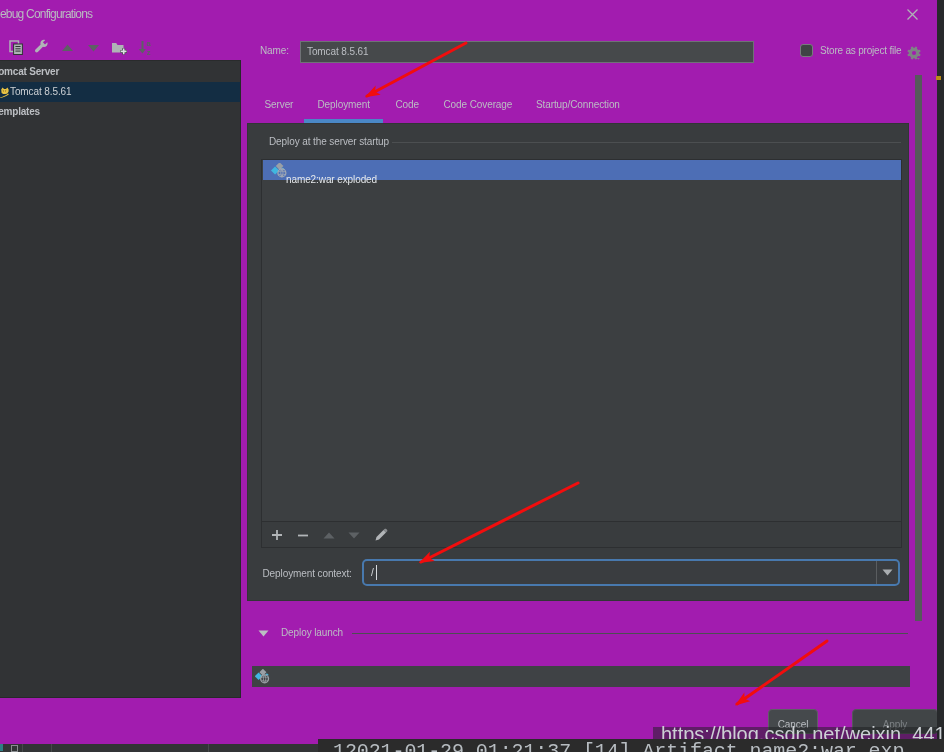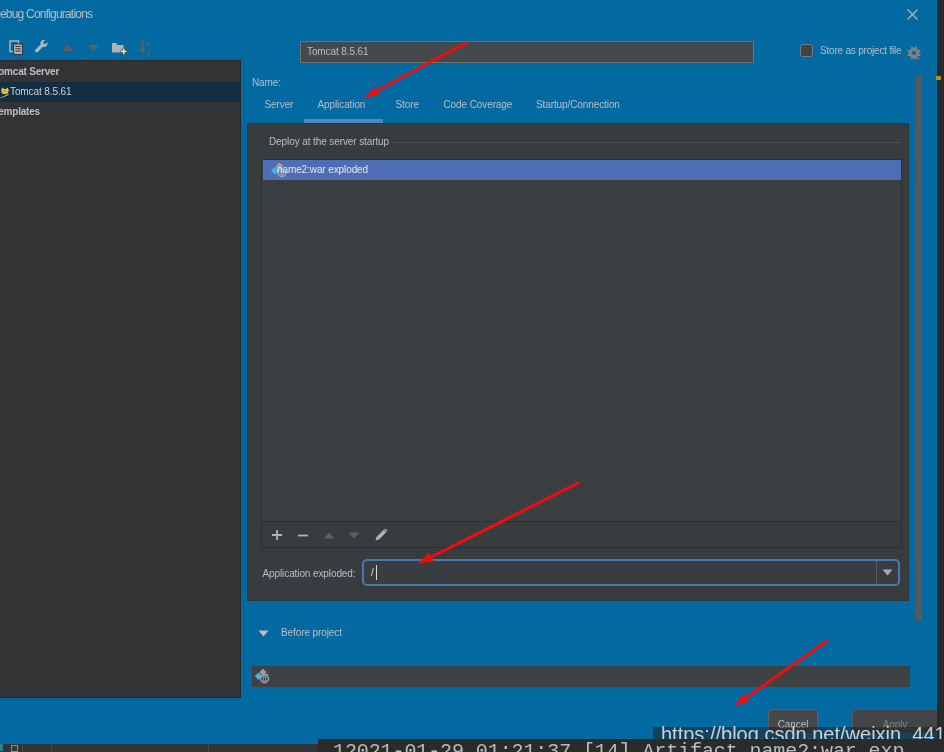--- a/index.html
+++ b/index.html
@@ -7,21 +7,21 @@
   body { position:relative; background:#2b2b2b; font-family:"Liberation Sans",sans-serif; color:#bbbec3; font-size:10px; letter-spacing:-0.1px; }
   .abs { position:absolute; }
   .lbl { position:absolute; line-height:14px; }
 
   
   #strip { position:absolute; left:0; top:744px; width:944px; height:8px; background:#323436; }
   #console { position:absolute; left:318px; top:739px; width:626px; height:13px; background:#2b2b2b; z-index:5; }
   #bigtext { position:absolute; left:333px; top:740px; z-index:6; font-family:"Liberation Mono",monospace; font-size:20px; line-height:24px; color:#b7bcc1; white-space:pre; }
 
   
-  #dialog { position:absolute; left:0; top:0; width:937px; height:744px; background:#0369a1; overflow:hidden; }
+  #dialog { position:absolute; left:0; top:0; width:937px; height:744px; background:#a21caf; overflow:hidden; }
   #sliver { position:absolute; left:937px; top:0; width:7px; height:744px; background:#27292b; }
   #stripe-mark { position:absolute; left:936px; top:76px; width:5px; height:4px; background:#bb8b18; }
 
   #title { position:absolute; left:0px; top:6px; font-size:12px; line-height:16px; letter-spacing:-0.8px; color:#b9bcc0; }
 
   
   #tree { position:absolute; left:0; top:60px; width:241px; height:638px; background:#313335; border-top:1px solid #292b2c; border-right:1px solid #27292a; border-bottom:1px solid #27292a; overflow:hidden; }
   .treehead { position:absolute; left:-7px; font-weight:bold; letter-spacing:-0.2px; color:#bcbfc3; line-height:14px; }
   #row-tomcat { position:absolute; left:0; top:21px; width:241px; height:20px; background:#132d43; color:#ccd0d4; line-height:20px; }
   #row-tomcat span.t { position:absolute; left:10px; top:0px; }
@@ -117,89 +117,89 @@
       <svg class="ic" style="left:0px; top:5px;" width="9" height="11" viewBox="0 0 9 11">
         <path d="M1.2 2.6 L2.6 0.6 L4 2 L6 2 L7.4 0.6 L8.6 2.6 L8.6 4.6 L7.4 6.4 L5.6 7 L3.2 7 L1.6 6 Z" fill="#e9c344"></path>
         <path d="M2.8 3.4 l1.2 1 M6.2 3.4 l-1.2 1" stroke="#6b5517" stroke-width="0.8"></path>
         <path d="M0 10.4 C2.5 9.8 5.5 8.6 8.2 6.4 L8.8 7.6 C6 9.6 3 10.6 0.4 11 Z" fill="#e9c344"></path>
       </svg>
       <span class="t">Tomcat 8.5.61</span>
     </div>
     <div class="treehead" style="top:44px;">Templates</div>
   </div>
 
-  <div class="lbl" style="left:252px; top:44px;margin-top:32px;">Name:</div>
+  <div class="lbl" style="left:260px; top:44px;">Name:</div>
   <div id="f-name">Tomcat 8.5.61</div>
   <div id="chk"></div>
   <div class="lbl" style="left:820px; top:44px; letter-spacing:-0.2px;">Store as project file</div>
 
   <svg class="ic" style="left:906px; top:45px;" width="16" height="16" viewBox="0 0 18 18">
     <g fill="#7f8285">
       <path fill-rule="evenodd" d="M9 3.2 L10.1 3.2 L10.6 1.6 A7.4 7.4 0 0 1 12.6 2.4 L12.3 4.1 L13.9 5.7 L15.6 5.4 A7.4 7.4 0 0 1 16.4 7.4 L14.8 8.4 L14.8 9.6 L16.4 10.6 A7.4 7.4 0 0 1 15.6 12.6 L13.9 12.3 L12.3 13.9 L12.6 15.6 A7.4 7.4 0 0 1 10.6 16.4 L9.6 14.8 L8.4 14.8 L7.4 16.4 A7.4 7.4 0 0 1 5.4 15.6 L5.7 13.9 L4.1 12.3 L2.4 12.6 A7.4 7.4 0 0 1 1.6 10.6 L3.2 9.6 L3.2 8.4 L1.6 7.4 A7.4 7.4 0 0 1 2.4 5.4 L4.1 5.7 L5.7 4.1 L5.4 2.4 A7.4 7.4 0 0 1 7.4 1.6 L8.4 3.2 Z M9 6.7 a2.3 2.3 0 1 0 0 4.6 a2.3 2.3 0 1 0 0 -4.6 Z"></path>
       <path d="M12.4 14.6 l3 0 l-1.5 2 z"></path>
     </g>
   </svg>
 
   <div class="abs" style="left:915px; top:75px; width:7px; height:546px; background:#56595b;"></div>
 
   <div class="tab" style="left:264.5px;">Server</div>
-  <div class="tab" style="left:317.5px;">Application</div>
-  <div class="tab" style="left:395.5px;">Store</div>
+  <div class="tab" style="left:317.5px;">Deployment</div>
+  <div class="tab" style="left:395.5px;">Code</div>
   <div class="tab" style="left:443.5px;">Code Coverage</div>
   <div class="tab" style="left:536px;text-align:center;">Startup/Connection</div>
   <div id="tab-underline"></div>
 
   <div id="panel">
     <div class="lbl" style="left:8px; top:11px;padding-left:13px;">Deploy at the server startup</div>
     <div class="sepline" style="left:144px; top:18px; width:509px;"></div>
     <div id="listbox">
       <div id="selrow">
         <svg class="ic" style="left:8px; top:3px;" width="17" height="15" viewBox="0 0 17 15">
           <rect x="5.9" y="0.4" width="5.4" height="5.4" transform="rotate(45 8.6 3.1)" fill="#9aa0a6"></rect>
           <rect x="1.2" y="4.6" width="5.8" height="5.8" transform="rotate(45 4.1 7.5)" fill="#40b6e0"></rect>
           <path d="M11.4 4.2 L14.4 7.2 L11.4 7.2 Z" fill="#40b6e0"></path>
           <circle cx="10.9" cy="9.9" r="4" fill="#4d6eb5" stroke="#aaafb4" stroke-width="1.1"></circle>
           <path d="M7.4 8.7 C9.2 7.6 12.8 7.6 14.3 9.2 M7.6 11.2 C9.4 12.4 12.6 12.4 14.1 11.1 M10.9 6 c-1.5 2.1 -1.5 5.6 0 7.7 M10.9 6 c1.5 2.1 1.5 5.6 0 7.7" stroke="#aaafb4" stroke-width="0.8" fill="none"></path>
         </svg>
-        <span style="position:absolute;left:14px;">name2:war exploded</span>
+        <span style="position:absolute;left:23px;margin-top:10px;">name2:war exploded</span>
       </div>
     </div>
     <div id="list-toolbar">
       <svg class="ic" style="left:9px; top:7px;" width="12" height="12" viewBox="0 0 12 12">
         <path d="M6 1 V11 M1 6 H11" stroke="#b2b5b8" stroke-width="1.8"></path>
       </svg>
       <svg class="ic" style="left:35px; top:12px;" width="12" height="3" viewBox="0 0 12 3">
         <path d="M1 1.5 H11" stroke="#b2b5b8" stroke-width="1.8"></path>
       </svg>
       <svg class="ic" style="left:61px; top:10px;" width="12" height="7" viewBox="0 0 12 7">
         <path d="M6 0.5 L11.5 6.5 L0.5 6.5 Z" fill="#5d6164"></path>
       </svg>
       <svg class="ic" style="left:86px; top:10px;" width="12" height="7" viewBox="0 0 12 7">
         <path d="M0.5 0.5 L11.5 0.5 L6 6.5 Z" fill="#5d6164"></path>
       </svg>
       <svg class="ic" style="left:112px; top:6px;" width="14" height="14" viewBox="0 0 14 14">
         <path d="M1.5 12.5 L2.5 9 L9.5 2 L12 4.5 L5 11.5 Z" fill="#b2b5b8"></path>
         <path d="M9.5 2 L12 4.5 L13 3.5 C13.5 3 13.5 2.2 13 1.7 L12.3 1 C11.8 0.5 11 0.5 10.5 1 Z" fill="#8a8d90"></path>
       </svg>
     </div>
-    <div class="lbl" style="left:14.5px; top:443px;">Application exploded:</div>
+    <div class="lbl" style="left:14.5px; top:443px;">Deployment context:</div>
     <div id="combo">
       <span class="txt">/</span>
       <div class="caret"></div>
       <div class="divider"></div>
       <svg class="ic" style="right:5px; top:8px;" width="11" height="7" viewBox="0 0 11 7">
         <path d="M0.5 0.5 L10.5 0.5 L5.5 6.5 Z" fill="#a9adb0"></path>
       </svg>
     </div>
   </div>
 
   <svg class="ic" style="left:258px; top:630px;" width="11" height="7" viewBox="0 0 11 7">
     <path d="M0.5 0.5 L10.5 0.5 L5.5 6.5 Z" fill="#bbbec2"></path>
   </svg>
-  <div class="lbl" style="left:281px; top:626px;">Before project</div>
+  <div class="lbl" style="left:281px; top:626px;">Deploy launch</div>
   <div class="sepline" style="left:352px; top:633px; width:556px;"></div>
 
   <div id="bl-rows">
     <div class="blrow" style="top:21px; background:#3f4245; color:#c3c6c9;">
       <svg class="ic" style="left:3px; top:3px;" width="15" height="15" viewBox="0 0 15 15">
       <rect x="5.4" y="0.8" width="5" height="5" transform="rotate(45 7.9 3.3)" fill="#9aa0a6"></rect>
       <rect x="0.9" y="4.6" width="5.4" height="5.4" transform="rotate(45 3.6 7.3)" fill="#40b6e0"></rect>
       <path d="M10.4 4.8 l3 3 l-3 0 z" fill="#40b6e0" transform="rotate(135 11.9 6.3)"></path>
       <circle cx="9.6" cy="9.8" r="4" fill="none" stroke="#9aa0a6" stroke-width="1.2"></circle>
       <path d="M6 8.8 C8 7.6 11.6 7.6 13.2 9.2 M6.2 11 C8 12.4 11.4 12.4 13 11 M9.6 5.8 c-1.6 2.2 -1.6 5.8 0 8 M9.6 5.8 c1.6 2.2 1.6 5.8 0 8" stroke="#9aa0a6" stroke-width="0.8" fill="none"></path>

